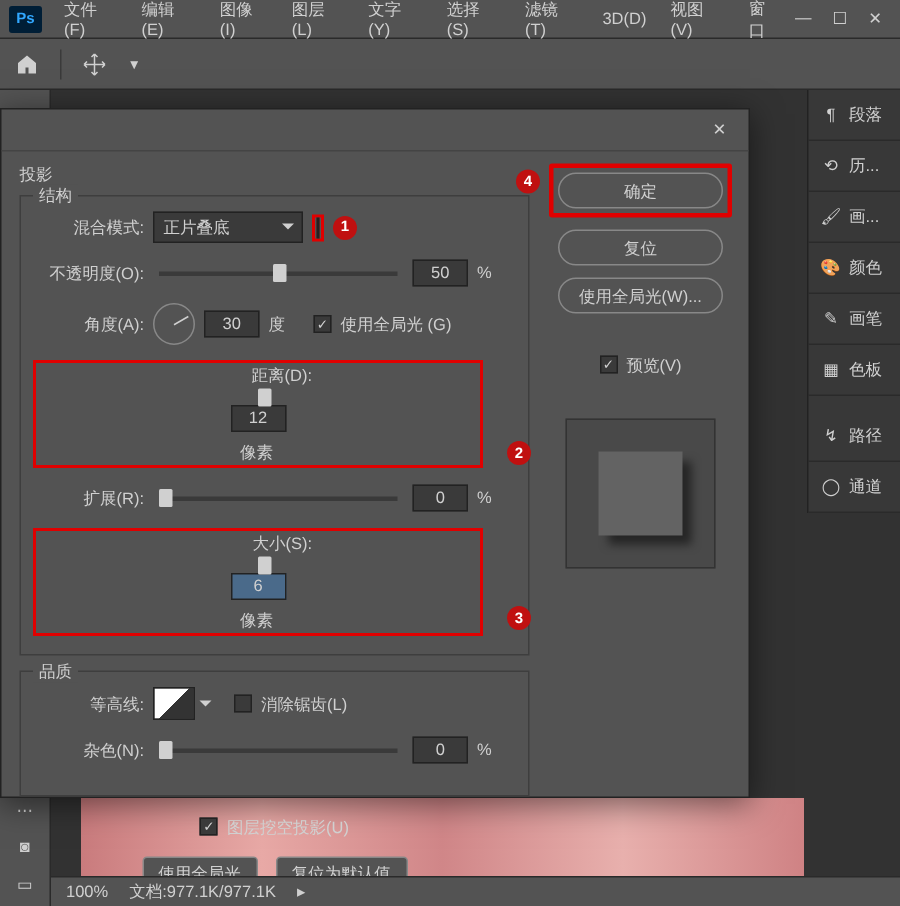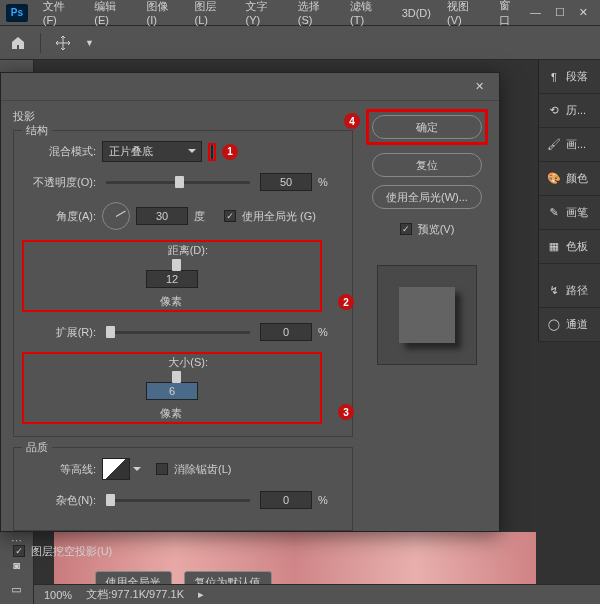--- a/index.html
+++ b/index.html
@@ -34,21 +34,21 @@
 .fieldset { border: 1px solid #3e3e3e; padding: 10px 10px 10px 10px; margin-bottom: 10px; position: relative; }
 .fieldset-label { position: absolute; top: -8px; left: 8px; background: #535353; padding: 0 4px; }
 
 .row { display: flex; align-items: center; gap: 6px; margin-bottom: 10px; min-height: 20px; }
 .row-label { width: 72px; text-align: right; }
 .select-box { background: #3a3a3a; border: 1px solid #222; padding: 2px 8px 2px 6px; min-width: 100px; position: relative; }
 .select-box::after { content: ""; position: absolute; right: 5px; top: 7px; border: 4px solid transparent; border-top-color: #d0d0d0; }
 .color-swatch { width: 38px; height: 18px; background: #a01818; border: 1px solid #222; cursor: pointer; }
 .slider { flex: 1; height: 3px; background: #3a3a3a; position: relative; margin: 0 4px; }
 .slider-thumb { position: absolute; top: -5px; width: 9px; height: 12px; background: #d0d0d0; border-radius: 1px; }
-.num-input { width: 52px; background: #3a3a3a; border: 1px solid #222; color: #d0d0d0; padding: 2px 4px; text-align: center; }
+.num-input { width: 37px; background: #3a3a3a; border: 1px solid #222; color: #d0d0d0; padding: 2px 4px; text-align: center; }
 .unit { min-width: 24px; }
 .angle-dial { width: 28px; height: 28px; border: 1px solid #888; border-radius: 50%; position: relative; }
 .angle-dial::after { content: ""; position: absolute; left: 50%; top: 50%; width: 11px; height: 1px; background: #d0d0d0; transform-origin: left; transform: rotate(-30deg); }
 .checkbox { width: 12px; height: 12px; background: #3a3a3a; border: 1px solid #222; display: inline-flex; align-items: center; justify-content: center; font-size: 9px; }
 .checkbox.checked::after { content: "✓"; color: #d0d0d0; }
 
 .hl-red { border: 2px solid #e00000; padding: 1px; flex-direction: column; }
 .marker { width: 16px; height: 16px; background: #c01010; border-radius: 50%; color: #fff; display: inline-flex; align-items: center; justify-content: center; font-size: 10px; font-weight: bold; }
 
 .dlg-btn { width: 110px; height: 24px; background: #535353; border: 1px solid #888; border-radius: 12px; display: flex; align-items: center; justify-content: center; cursor: pointer; }
@@ -242,40 +242,40 @@
         <div class="row">
           <span class="row-label">杂色(N):</span>
           <div class="slider">
               <div class="slider-thumb" style="left:0"></div>
             </div>
           <input class="num-input" value="0" style="">
           <span class="unit">%</span>
         </div>
       </div>
 
-      <div class="row" style="">
+      <div class="row" style="justify-content:center">
         <span class="checkbox checked"></span>
         <span>图层挖空投影(U)</span>
       </div>
       <div class="row" style="justify-content:center;gap:12px">
         <div class="btn-small">使用全局光</div>
         <div class="btn-small">复位为默认值</div>
       </div>
     </div>
 
     <div class="dlg-right">
       <div style="position:relative">
         <span class="marker marker-abs" style="left:-22px;top:4px">4</span>
         <div class="btn-ok-wrap">
           <div class="dlg-btn">确定</div>
         </div>
       </div>
       <div class="dlg-btn">复位</div>
       <div class="dlg-btn">使用全局光(W)...</div>
-      <div class="row" style="margin-top:2px">
+      <div class="row" style="margin-top:16px">
           <span class="checkbox checked"></span>
           <span>预览(V)</span>
         </div>
       <div class="preview-box">
           <div class="preview-inner"></div>
         </div>
     </div>
   </div>
 </div>
 

